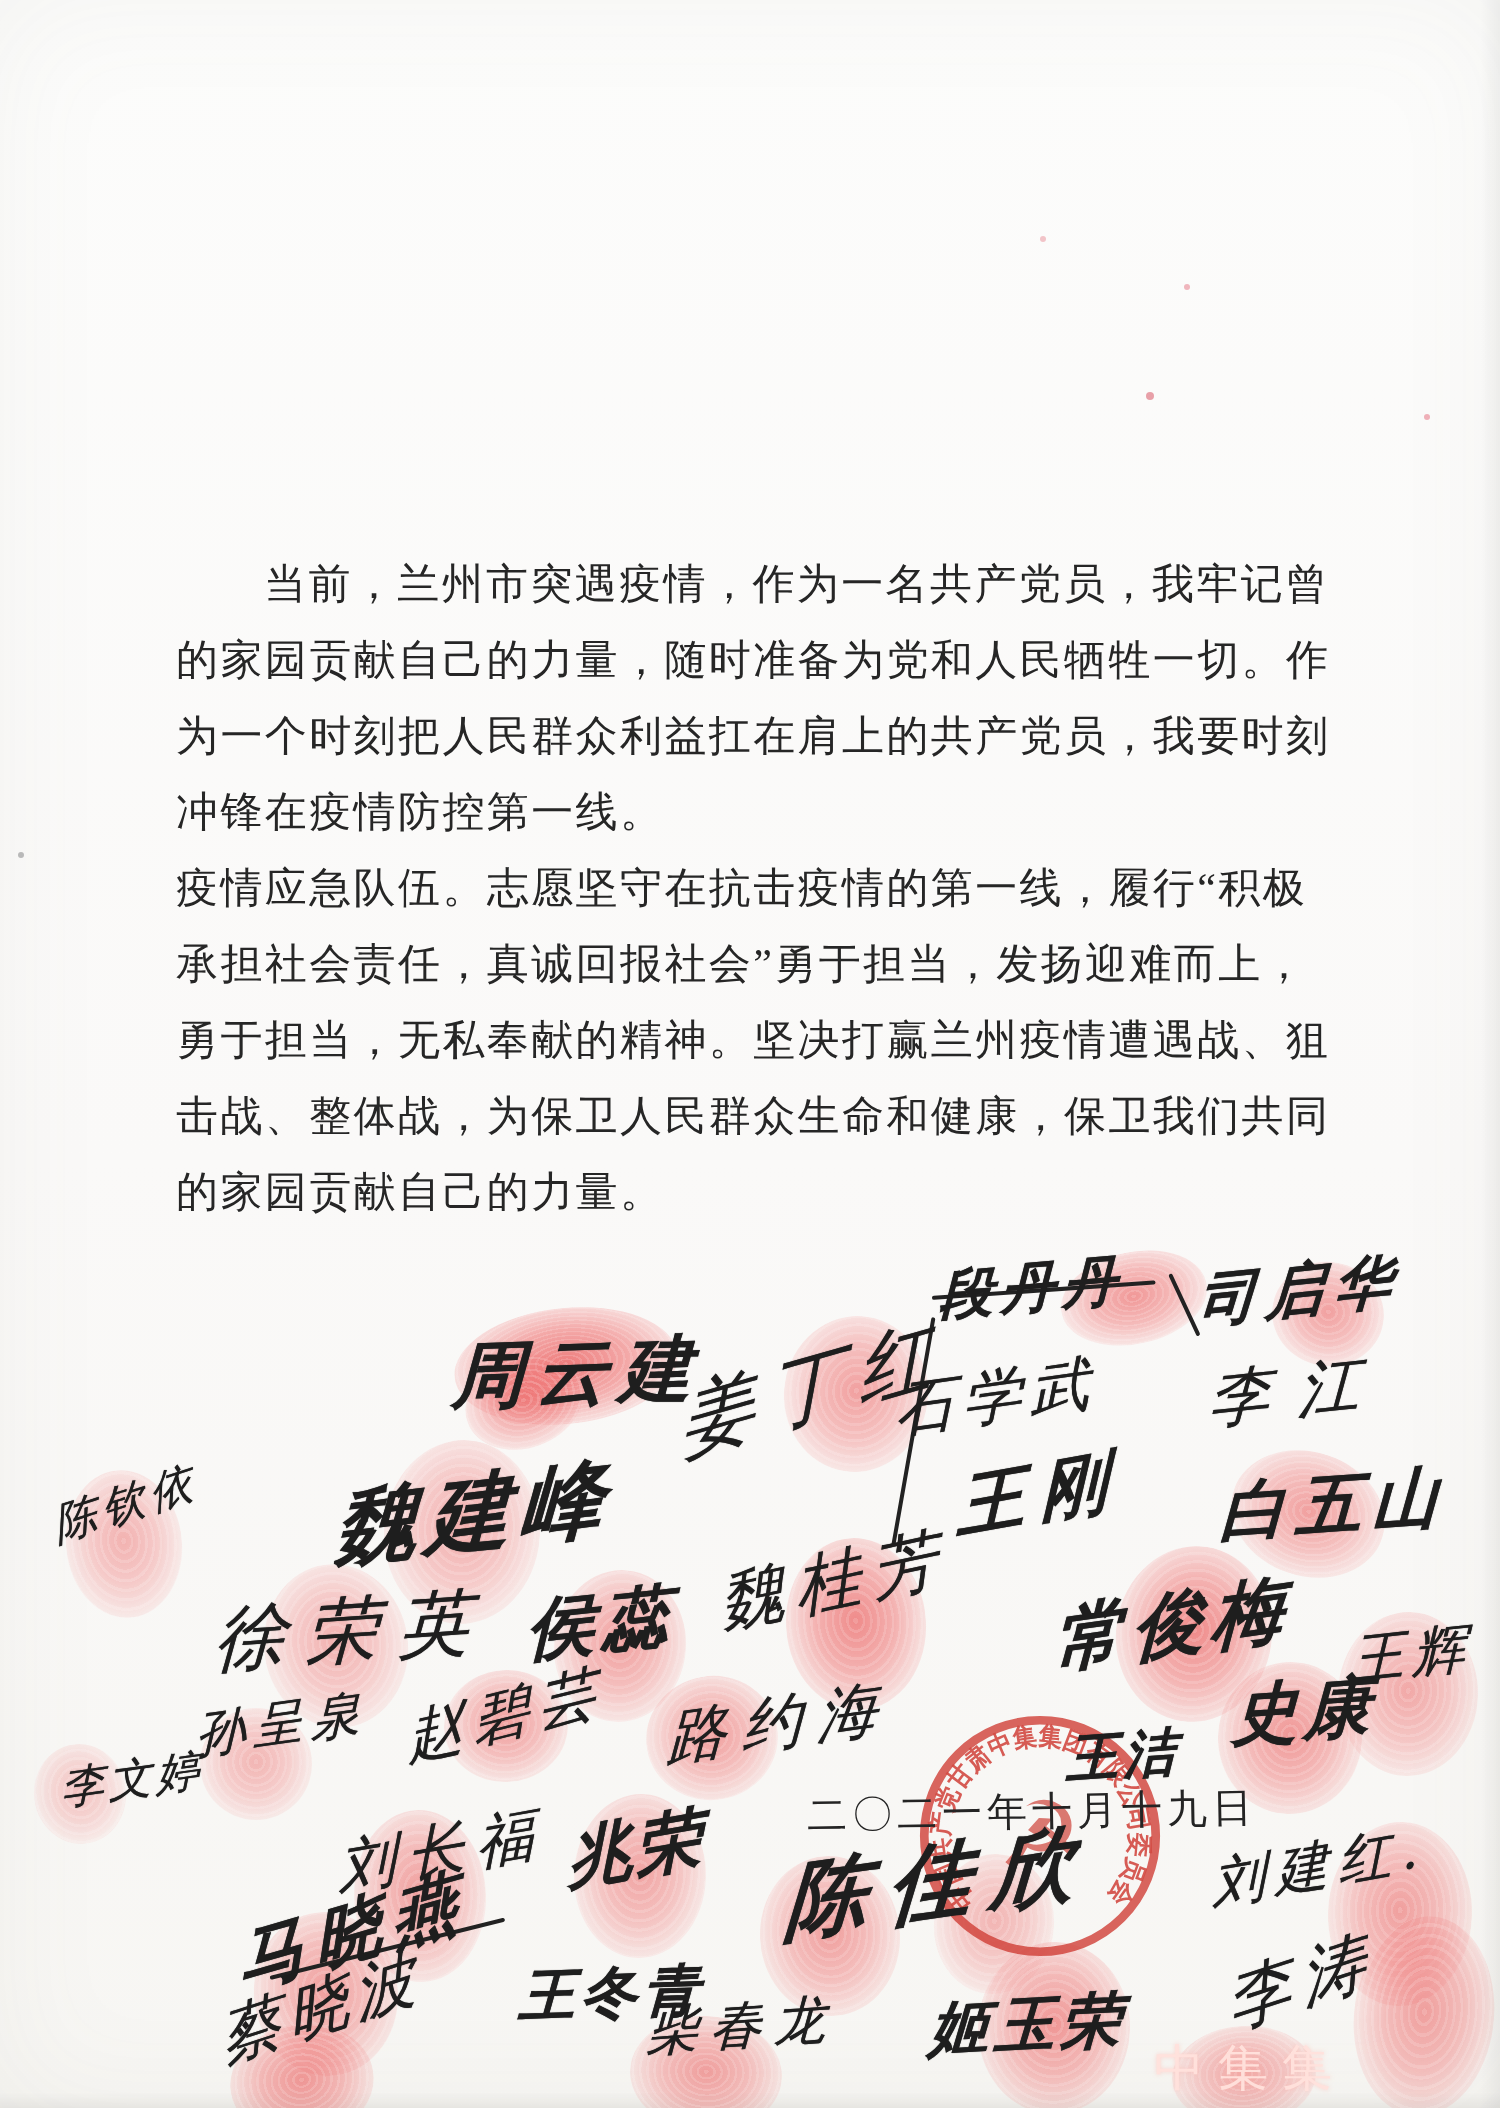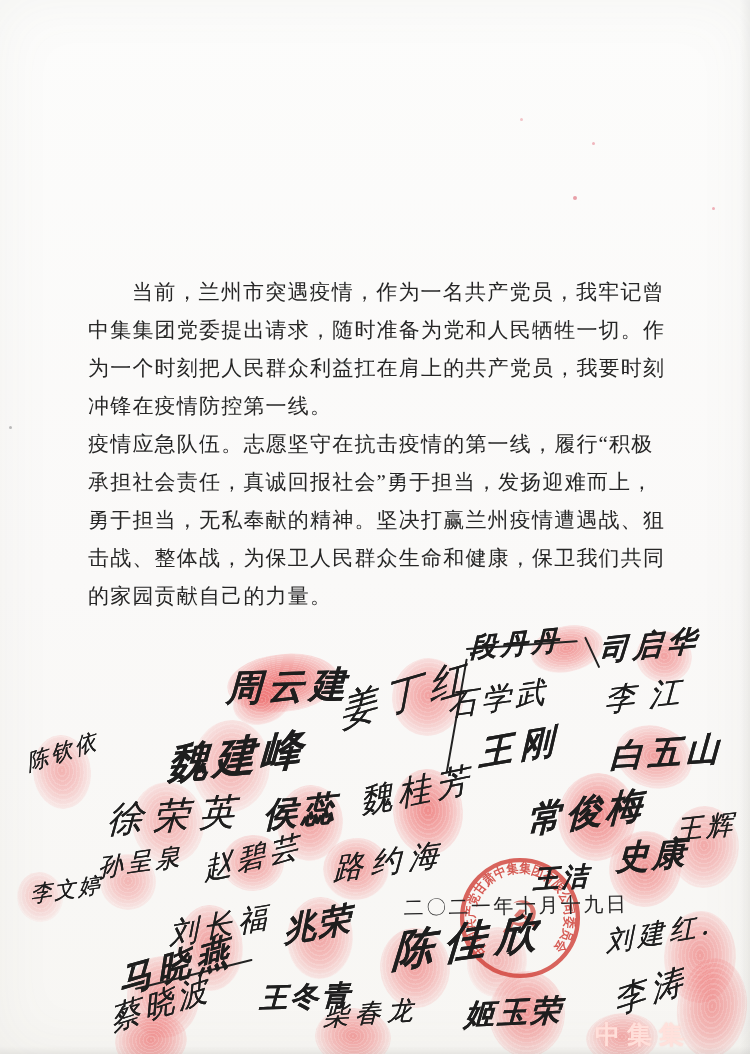--- a/index.html
+++ b/index.html
@@ -43,38 +43,37 @@
     font-family:"DejaVu Serif","Liberation Serif",serif; white-space:nowrap;
   }
   .seal{position:absolute; left:458px; top:856px; z-index:5; opacity:0.92;}
   .seal-ring{fill:none; stroke:#cf3b33; stroke-width:4.2; opacity:0.85;}
   .seal-text{font-size:12.5px; font-weight:bold; fill:#cf3b33; opacity:0.9;
     font-family:"Liberation Sans","DejaVu Sans",sans-serif;}
   .seal-emblem{font-size:46px; fill:#d04a42; opacity:0.8; text-anchor:middle;
     font-family:"DejaVu Sans",sans-serif;}
   .watermark{
     position:absolute; left:625px; top:1034px; transform:translate(-50%,-50%);
-    font-size:25px; font-weight:bold; letter-spacing:7px; z-index:4;
+    font-size:25px; font-weight:normal; letter-spacing:7px; z-index:4;
     color:rgba(255,226,220,0.95); text-shadow:0 0 2px rgba(255,180,170,0.5);
     white-space:nowrap;
-    margin-left:18px;
   }
   .speck{position:absolute; border-radius:50%; z-index:2;}
   .fpl,.strl,.sigl,.spkl{position:absolute; inset:0;}
   .fpl{z-index:3;} .strl{z-index:6;} .sigl{z-index:6;} .spkl{z-index:2;}
 </style>
 </head>
 <body>
 
 <div class="page">
 
 
   <div class="body" id="body-lines">
       <div class="bl ind">当前，兰州市突遇疫情，作为一名共产党员，我牢记曾</div>
-      <div class="bl">中集集团党委提出请求，随时准备为党和人民牺牲一切。作</div>
+      <div class="bl">的家园贡献自己的力量，随时准备为党和人民牺牲一切。作</div>
       <div class="bl">为一个时刻把人民群众利益扛在肩上的共产党员，我要时刻</div>
       <div class="bl">冲锋在疫情防控第一线。</div>
       <div class="bl">疫情应急队伍。志愿坚守在抗击疫情的第一线，履行“积极</div>
       <div class="bl">承担社会责任，真诚回报社会”勇于担当，发扬迎难而上，</div>
       <div class="bl">勇于担当，无私奉献的精神。坚决打赢兰州疫情遭遇战、狙</div>
       <div class="bl">击战、整体战，为保卫人民群众生命和健康，保卫我们共同</div>
       <div class="bl">的家园贡献自己的力量。</div>
     </div>
 
   <div class="fpl" id="fingerprints">

